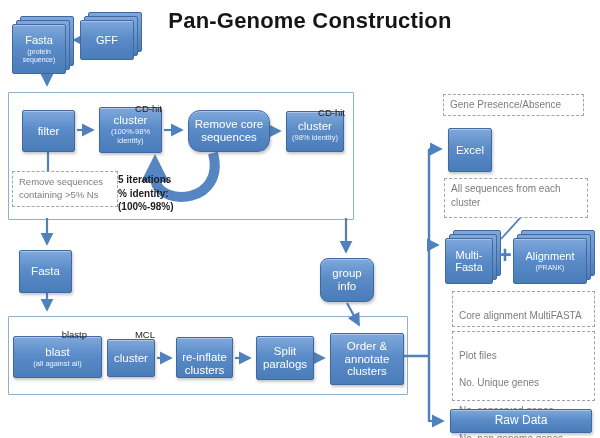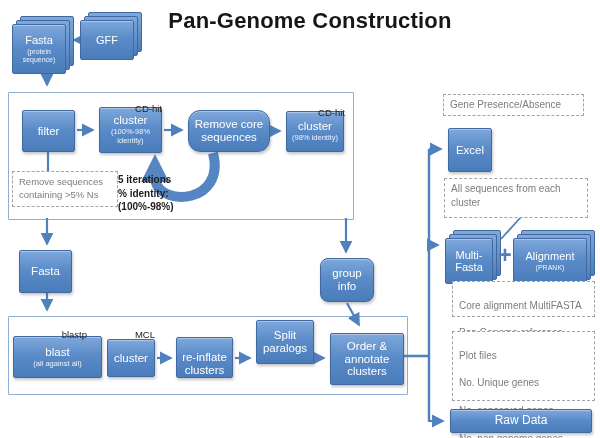--- a/index.html
+++ b/index.html
@@ -130,21 +130,21 @@
 
   <div class="tool-label" style="left:107px;top:321px;width:48px;">MCL</div>
   <div class="node" style="left:107px;top:339px;width:48px;height:38px;">
     <div class="main">cluster</div>
   </div>
 
   <div class="node" style="left:176px;top:337px;width:57px;height:41px;justify-content:flex-end;">
     <div class="main">re-inflate
 clusters</div>
   </div>
-  <div class="node" style="left:256px;top:320px;width:58px;height:44px;">
+  <div class="node" style="left:256px;top:336px;width:58px;height:44px;">
     <div class="main">Split
 paralogs</div>
   </div>
   <div class="node" style="left:330px;top:333px;width:74px;height:52px;">
     <div class="main">Order &amp;
 annotate
 clusters</div>
   </div>
 
   <div class="note" style="left:443px;top:94px;width:141px;height:22px;">Gene Presence/Absence</div>
@@ -167,21 +167,21 @@
   <div class="plus-sign">+</div>
   <div class="stack" style="left:513px;top:238px;width:74px;height:46px;">
     <div class="layer l1"></div>
       <div class="layer l2"></div>
     <div class="front">
       <div class="main">Alignment</div>
       <div class="sub">(PRANK)</div>
     </div>
   </div>
 
-  <div class="note" style="left:452px;top:281px;width:143px;height:36px;">
+  <div class="note" style="left:452px;top:291px;width:143px;height:36px;">
     <div>Core alignment MultiFASTA</div>
     <div>Pan Genome reference FASTA</div>
   </div>
 
   <div class="note" style="left:452px;top:331px;width:143px;height:70px;">
     <div>Plot files</div>
     <div>No. Unique genes</div>
     <div>No. conserved genes</div>
     <div>No. pan genome genes</div>
     

